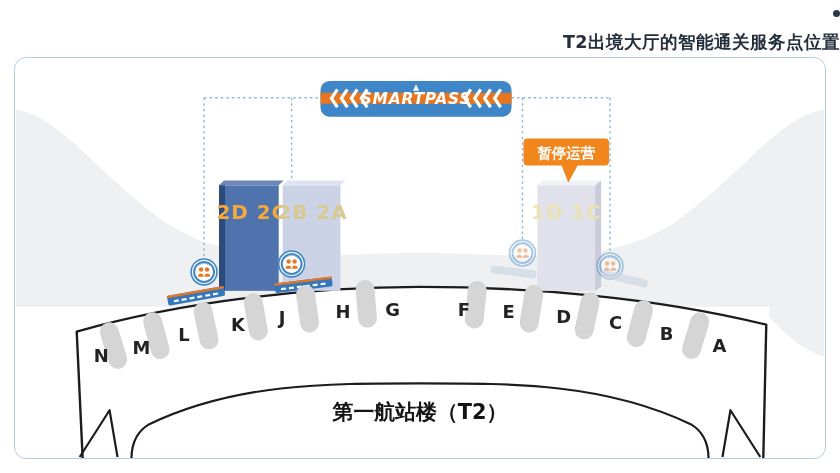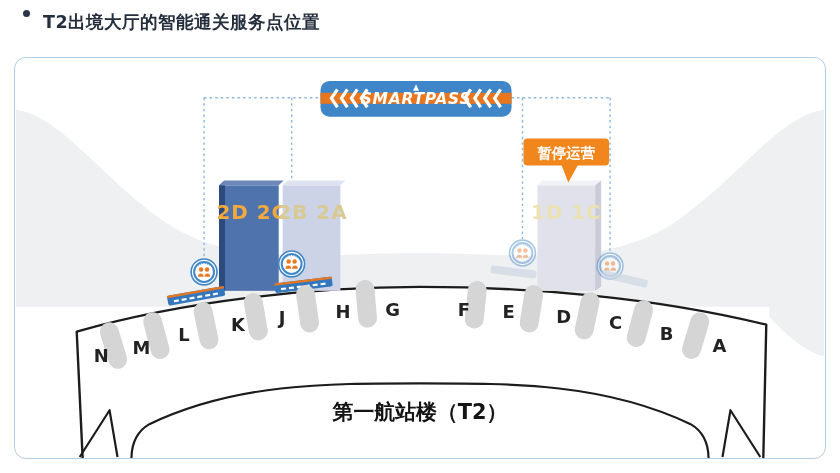--- a/index.html
+++ b/index.html
@@ -1,17 +1,17 @@
 <!DOCTYPE html>
 <html><head>
 <meta charset="utf-8">
 <style>
   html,body{margin:0;padding:0;background:#ffffff;width:840px;height:473px;
     font-family:"DejaVu Sans","Liberation Sans",sans-serif;}
-  .title-row{display:flex;align-items:flex-start;gap:13px;margin:10px 0 8px 23px;height:26px;}
+  .title-row{display:flex;align-items:flex-end;gap:13px;margin:10px 0 8px 23px;height:26px;flex-direction:column;}
   .bullet{width:7px;height:7px;border-radius:50%;background:#2b3647;flex:0 0 auto;}
   .page-title{font-size:17.5px;font-weight:bold;color:#252e3c;letter-spacing:0.5px;}
   .panel{position:absolute;left:14px;top:57px;width:812px;height:402px;
     border:1.5px solid #b3cde2;border-radius:12px;background:#ffffff;
     overflow:hidden;box-sizing:border-box;}
   .panel svg{display:block;width:100%;height:100%;}
   text{font-family:"DejaVu Sans","Liberation Sans",sans-serif;}
   .zone-letter{font-size:18px;font-weight:600;fill:#222222;}
   .box-label{font-size:20px;font-weight:bold;letter-spacing:1px;text-anchor:middle;}
   .terminal-name{font-size:21px;font-weight:bold;fill:#141414;text-anchor:middle;}

